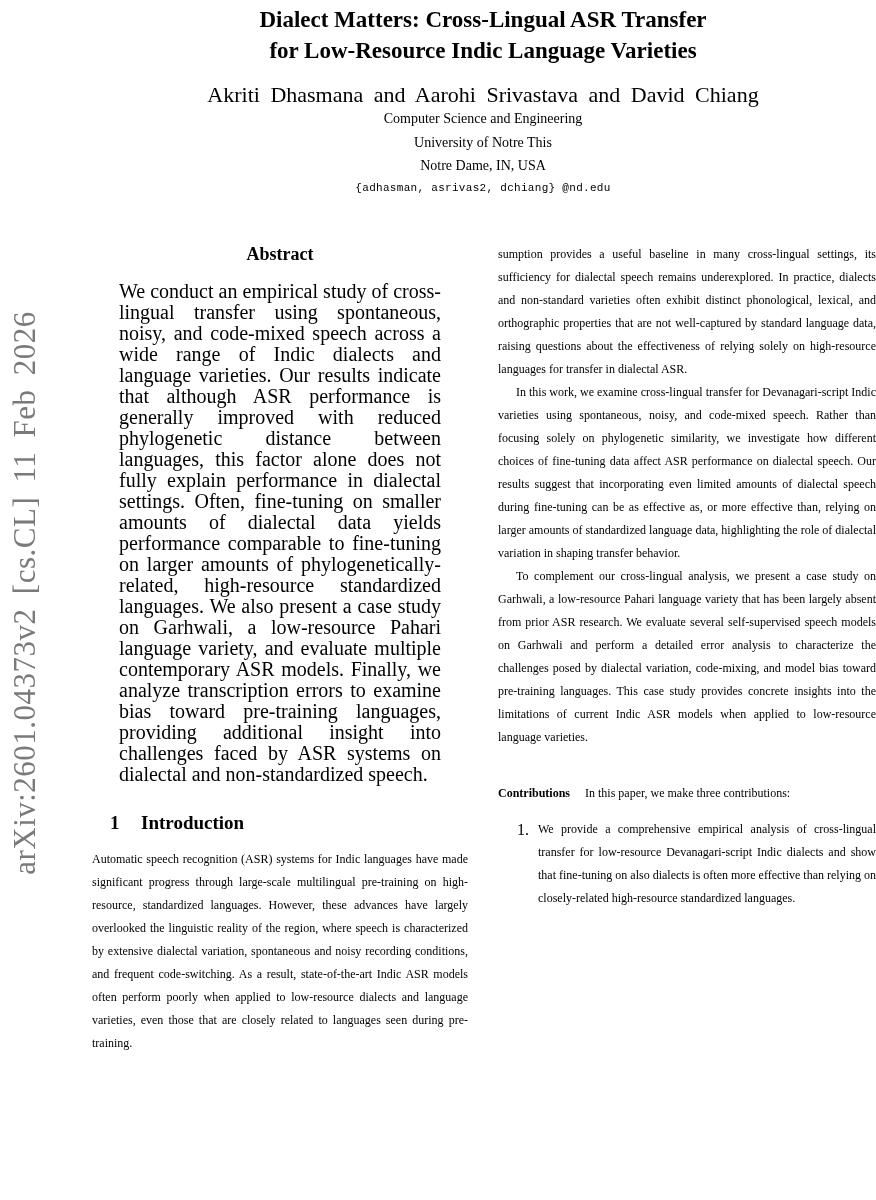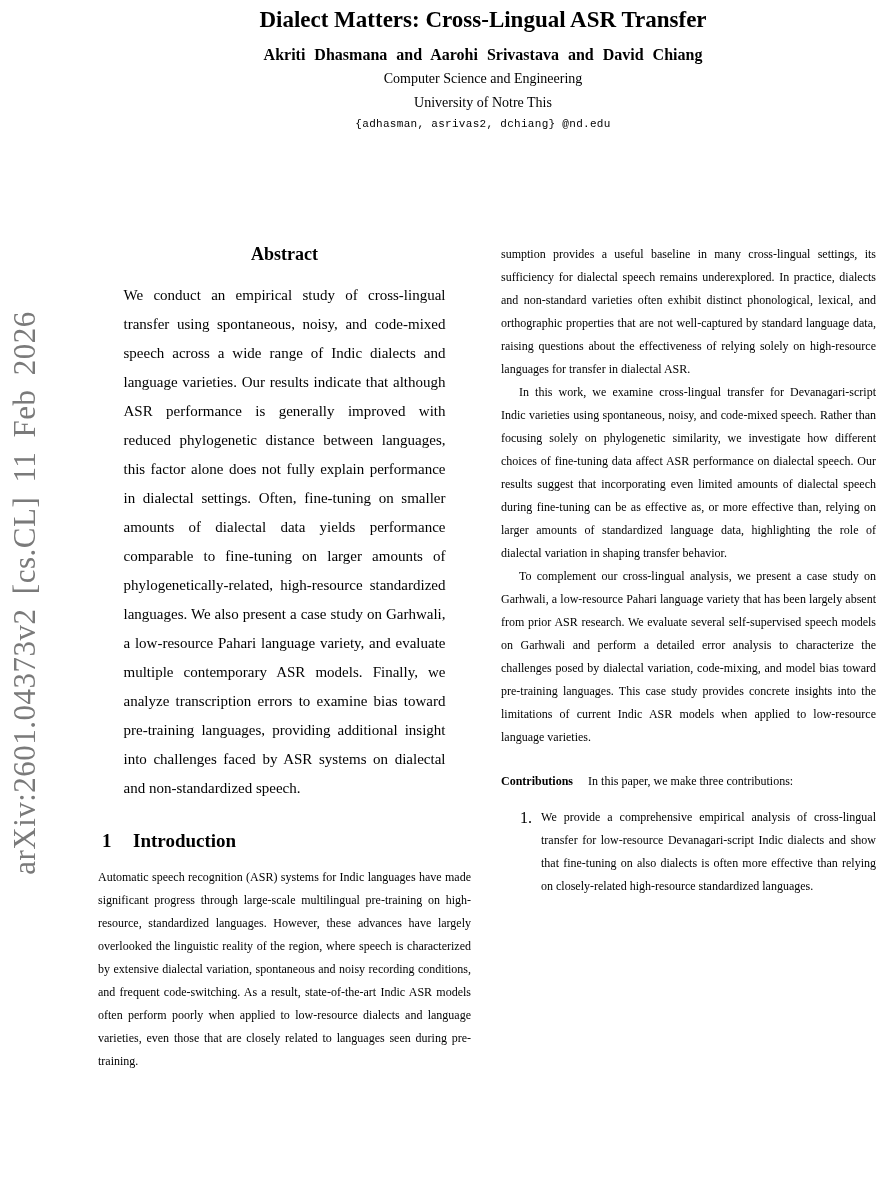--- a/index.html
+++ b/index.html
@@ -33,80 +33,80 @@
     right: 0;
     text-align: center;
   }
   .title {
     margin: 4px 0 0 0;
     font-size: 23px;
     font-weight: bold;
     line-height: 31px;
   }
   .authors {
-    margin-top: 8px;
-    font-size: 16px;
-    font-weight: bold;
+    margin-top: 17px;
+    font-size: 22px;
+    font-weight: normal;
     word-spacing: 5px;
     line-height: 24px;
   }
   .affil { font-size: 14px; line-height: 23.5px; }
   .email {
     margin-top: 4px;
     font-family: "Liberation Mono", monospace;
     font-size: 11px;
     letter-spacing: 0.3px;
   }
   
   .cols {
     position: absolute;
     top: 243px;
-    left: 98px;
+    left: 92px;
     right: 0;
     display: flex;
     gap: 30px;
   }
   .col-left  { width: 377px; }
   .col-right { width: 379px; }
   
   .abstract-title {
     text-align: center;
     font-weight: bold;
     font-size: 18px;
     line-height: 22px;
     margin-bottom: 13px;
   }
   .abstract-body {
     width: 322px;
     margin: 16px auto;
-    font-size: 15px;
-    line-height: 29px;
+    font-size: 20px;
+    line-height: 21px;
     text-align: justify;
     hyphens: auto;
     -webkit-hyphens: auto;
   }
   
   .section-heading {
-    margin: 26px 0 13px 4px;
+    margin: 26px 0 13px 18px;
     font-size: 19px;
     font-weight: bold;
     line-height: 24px;
   }
   .section-number { display: inline-block; min-width: 31px; }
   
   .body-par {
     margin: 0;
     font-size: 12px;
     line-height: 23px;
     text-align: justify;
     hyphens: auto;
     -webkit-hyphens: auto;
   }
   .indent { text-indent: 18px; }
-  .contributions { margin-top: 21px; }
+  .contributions { margin-top: 33px; }
   .contrib-gap { display: inline-block; width: 15px; }
   .contrib-heading { font-weight: bold; }
   
   .list-item {
     display: flex;
     margin-top: 13px;
     padding-left: 19px;
   }
   .list-number {
     flex: 0 0 21px;
@@ -118,24 +118,26 @@
 </head>
 <body>
 
 <div class="page">
 
   <div class="watermark">arXiv:2601.04373v2 [cs.CL] 11 Feb 2026</div>
 
   <header class="titleblock">
     <h1 class="title">
       <span>Dialect Matters: Cross-Lingual ASR Transfer</span><br>
+      <span>for Low-Resource Indic Language Varieties</span>
     </h1>
     <div class="authors">Akriti Dhasmana and Aarohi Srivastava and David Chiang</div>
     <div class="affil">Computer Science and Engineering</div>
     <div class="affil">University of Notre This</div>
+    <div class="affil">Notre Dame, IN, USA</div>
     <div class="email">{adhasman, asrivas2, dchiang} @nd.edu</div>
   </header>
 
   <div class="cols">
 
     <div class="col-left">
       <section>
         <div class="abstract-title">Abstract</div>
         <p class="abstract-body">We conduct an empirical study of cross-lingual transfer using spontaneous, noisy, and code-mixed speech across a wide range of Indic dialects and language varieties. Our results indicate that although ASR performance is generally improved with reduced phylogenetic distance between languages, this factor alone does not fully explain performance in dialectal settings. Often, fine-tuning on smaller amounts of dialectal data yields performance comparable to fine-tuning on larger amounts of phylogenetically-related, high-resource standardized languages. We also present a case study on Garhwali, a low-resource Pahari language variety, and evaluate multiple contemporary ASR models. Finally, we analyze transcription errors to examine bias toward pre-training languages, providing additional insight into challenges faced by ASR systems on dialectal and non-standardized speech.</p>
       </section>

